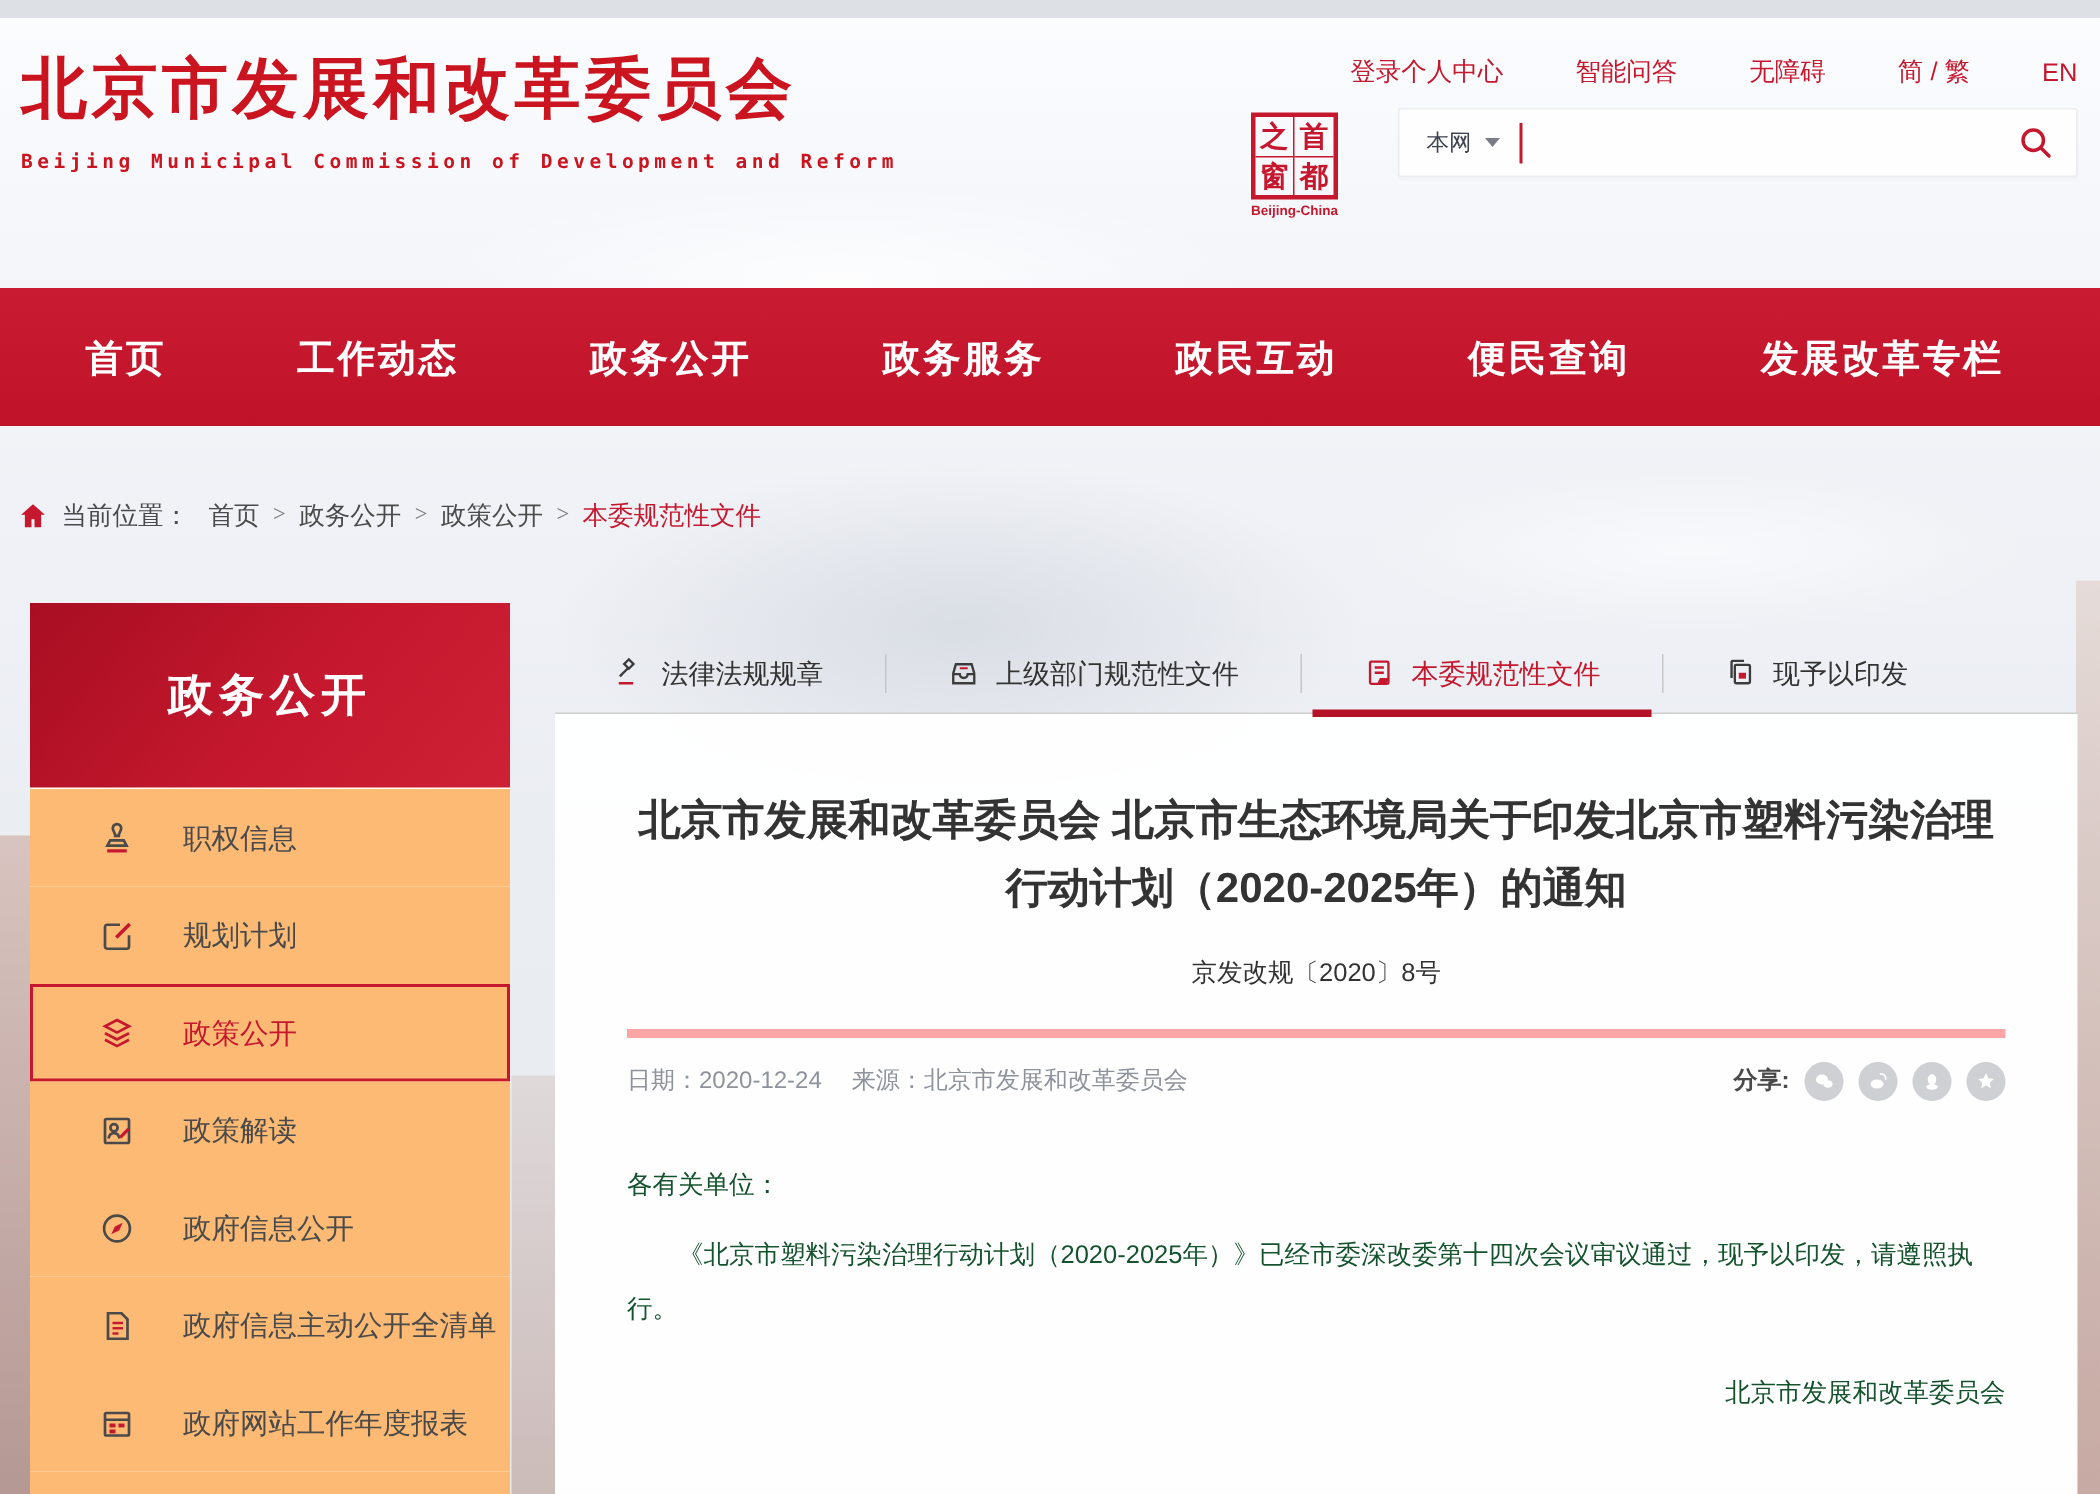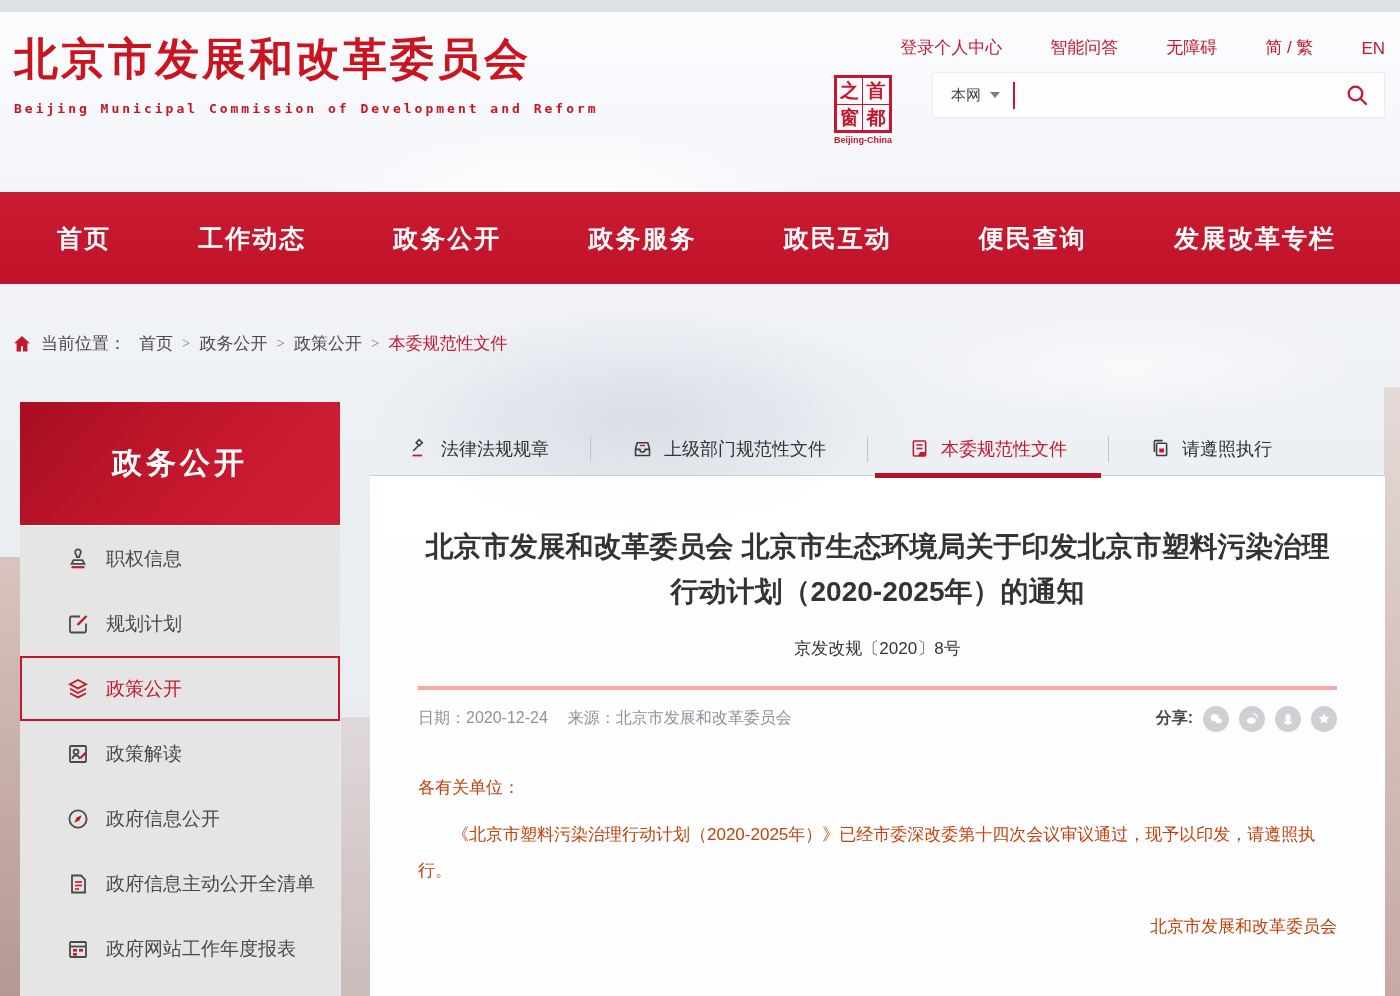--- a/index.html
+++ b/index.html
@@ -49,44 +49,44 @@
   .breadcrumb{position:absolute;top:320px;left:12px;display:flex;align-items:center;gap:9px;font-size:17px;color:#4a4a4a;font-family:Liberation Serif, serif;}
   .breadcrumb .sep{color:#777;font-size:15px;}
   .breadcrumb a{color:#4a4a4a;}
   .breadcrumb a.current{color:#c5182e;}
   .crumb-label{margin-right:4px;}
 
   
   .sidebar{position:absolute;left:20px;top:390px;width:320px;height:606px;background:#fff;}
   .sidebar-header{height:123px;display:flex;align-items:center;justify-content:center;color:#fff;font-size:30px;font-weight:bold;letter-spacing:4px;background:linear-gradient(130deg,#a80e21 0%,#c5182e 55%,#ce2136 100%);}
   .sidebar ul{list-style:none;padding-top:1px;}
-  .sidebar li{height:65px;display:flex;align-items:center;gap:16px;padding-left:46px;font-size:19px;color:#4a4a4a;cursor:pointer;background:#e5e5e5;}
+  .sidebar li{height:65px;display:flex;align-items:center;gap:32px;padding-left:46px;font-size:19px;color:#4a4a4a;cursor:pointer;background:#fdba74;}
   .sidebar li svg{width:24px;height:24px;flex:0 0 24px;}
   .sidebar li.active{border:2px solid #c5182e;color:#c5182e;padding-left:44px;}
 
   
   .main{position:absolute;left:370px;top:410px;width:1015px;height:586px;}
   .tabs{display:flex;align-items:center;height:54px;padding-left:13px;border-bottom:1px solid #cfcfcf;position:relative;text-align:right;}
   .tab{display:flex;align-items:center;gap:11px;padding:0 26px;font-size:18px;color:#333;cursor:pointer;height:100%;position:relative;}
   .tab svg{width:21px;height:21px;}
   .tab.active{color:#c5182e;}
   .tab.active::after{content:"";position:absolute;left:-8px;right:-8px;bottom:-3px;height:5px;background:#b51227;}
   .tab-sep{width:1px;height:26px;background:#c6c6c6;margin:0 15px;}
 
   .article{background:rgba(255,255,255,.95);height:532px;padding:48px 48px 0;}
   .article-title{font-size:28px;font-weight:bold;color:#333;text-align:center;line-height:1.62;max-width:940px;margin:0 auto;}
-  .doc-number{text-align:center;font-size:17px;color:#333;margin-top:22px;padding-bottom:26px;border-bottom:4px solid #fca5a5;}
+  .doc-number{text-align:center;font-size:17px;color:#333;margin-top:22px;padding-bottom:26px;border-bottom:6px solid #fca5a5;}
   .meta-row{display:flex;justify-content:space-between;align-items:center;margin-top:16px;}
   .meta-left{font-size:16px;color:#8d929b;}
   .meta-left .mval{margin-right:20px;}
   .share{display:flex;align-items:center;gap:10px;}
   .share-label{font-size:16px;color:#4a4a4a;font-weight:bold;}
   .share-btn{width:26px;height:26px;border-radius:50%;background:#ced0d3;border:none;display:flex;align-items:center;justify-content:center;cursor:pointer;padding:0;}
   .share-btn svg{width:16px;height:16px;}
-  .article-body{margin-top:38px;font-size:17px;color:#c2410c;line-height:2.1;}
+  .article-body{margin-top:38px;font-size:17px;color:#14532d;line-height:2.1;}
   .article-body p.indent{text-indent:2em;margin-top:12px;}
   .article-body p.signature{text-align:right;margin-top:20px;}
 </style>
 </head>
 <body>
 
 <div class="page">
   <div class="wm-cloud1"></div>
   <div class="wm-cloud2"></div>
   <div class="wm-temple"></div>
@@ -263,21 +263,21 @@
         </svg>
         <span>本委规范性文件</span>
       </div>
       <div class="tab-sep"></div>
       <div class="tab">
         <svg viewBox="0 0 24 24" fill="none" stroke="#3c3c3c" stroke-width="1.8">
           <rect x="7.5" y="6" width="11.5" height="14" rx="1"></rect>
           <path d="M5 16V4a1 1 0 011-1h8.5"></path>
           <rect x="10.5" y="12" width="5.5" height="4.5" fill="#c5182e" stroke="none"></rect>
         </svg>
-        <span>请遵照执行</span>
+        <span>现予以印发</span>
       </div>
     </div>
 
     <article class="article">
       <h1 class="article-title">北京市发展和改革委员会 北京市生态环境局关于印发北京市塑料污染治理行动计划（2020-2025年）的通知</h1>
       <div class="doc-number">京发改规〔2020〕8号</div>
 
       <div class="meta-row">
         <div class="meta-left">
           <span>日期：</span><span class="mval">2020-12-24</span><span>来源：</span><span>北京市发展和改革委员会</span>

